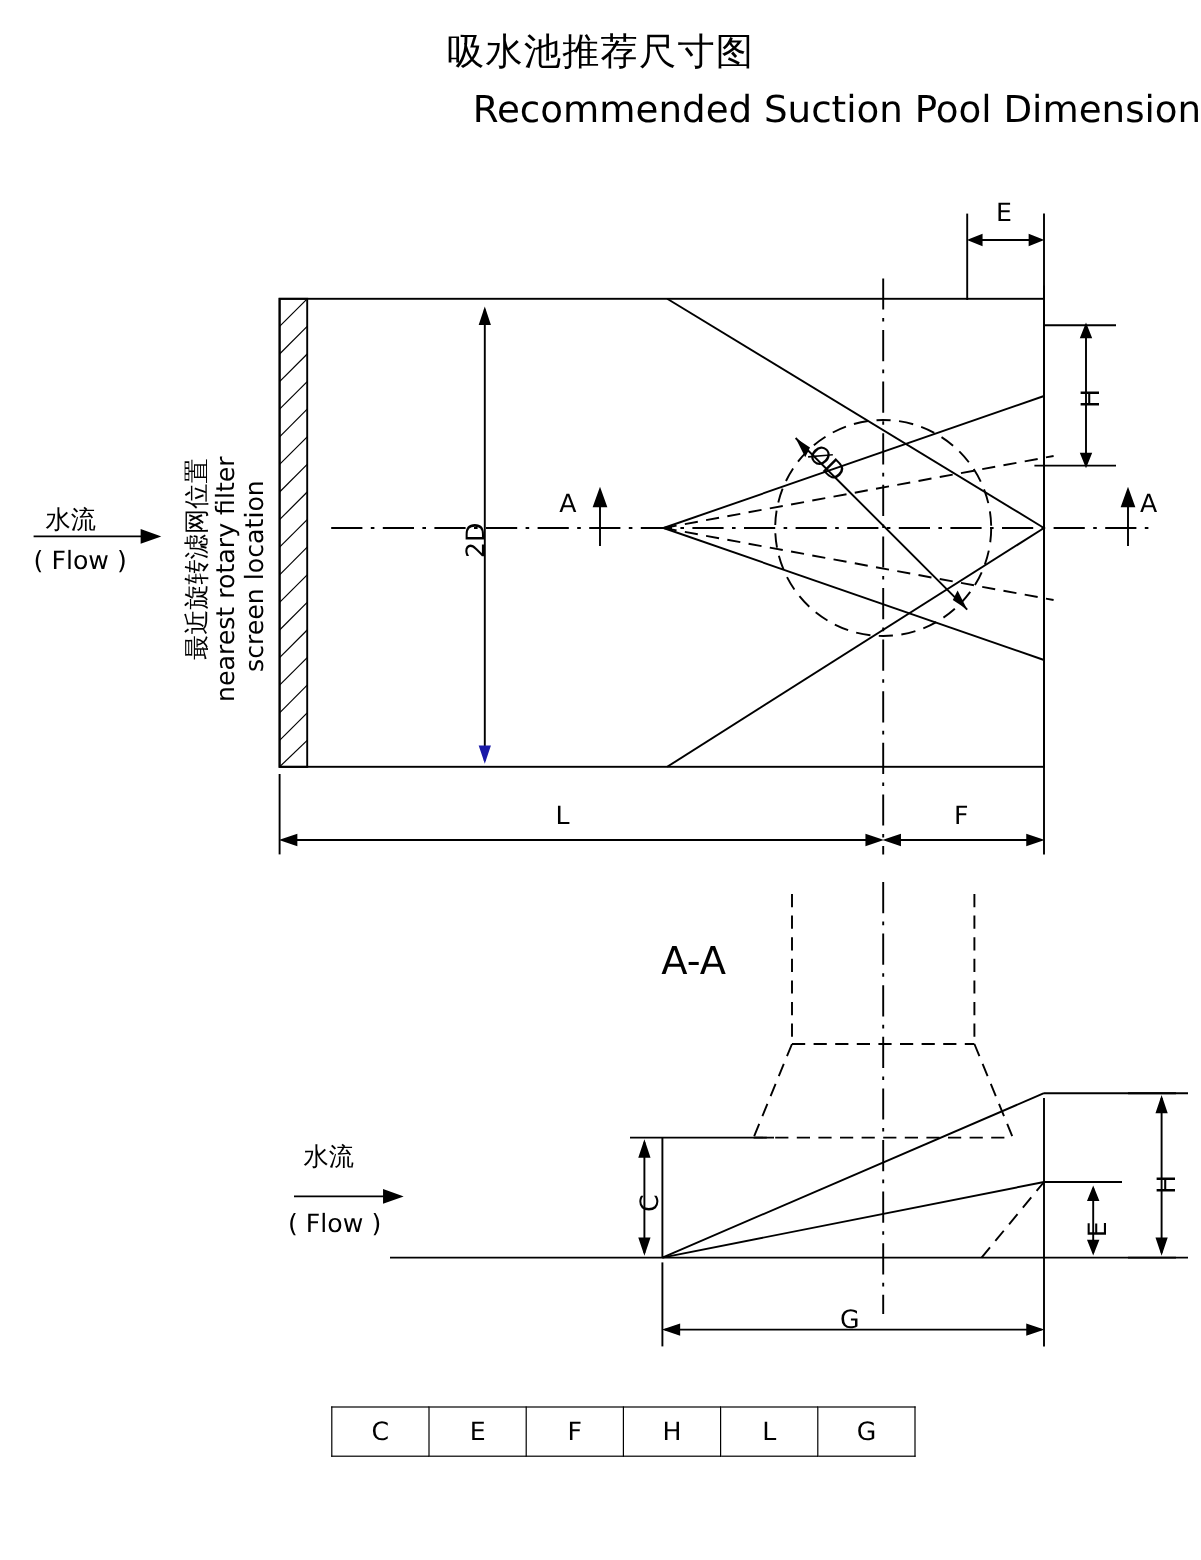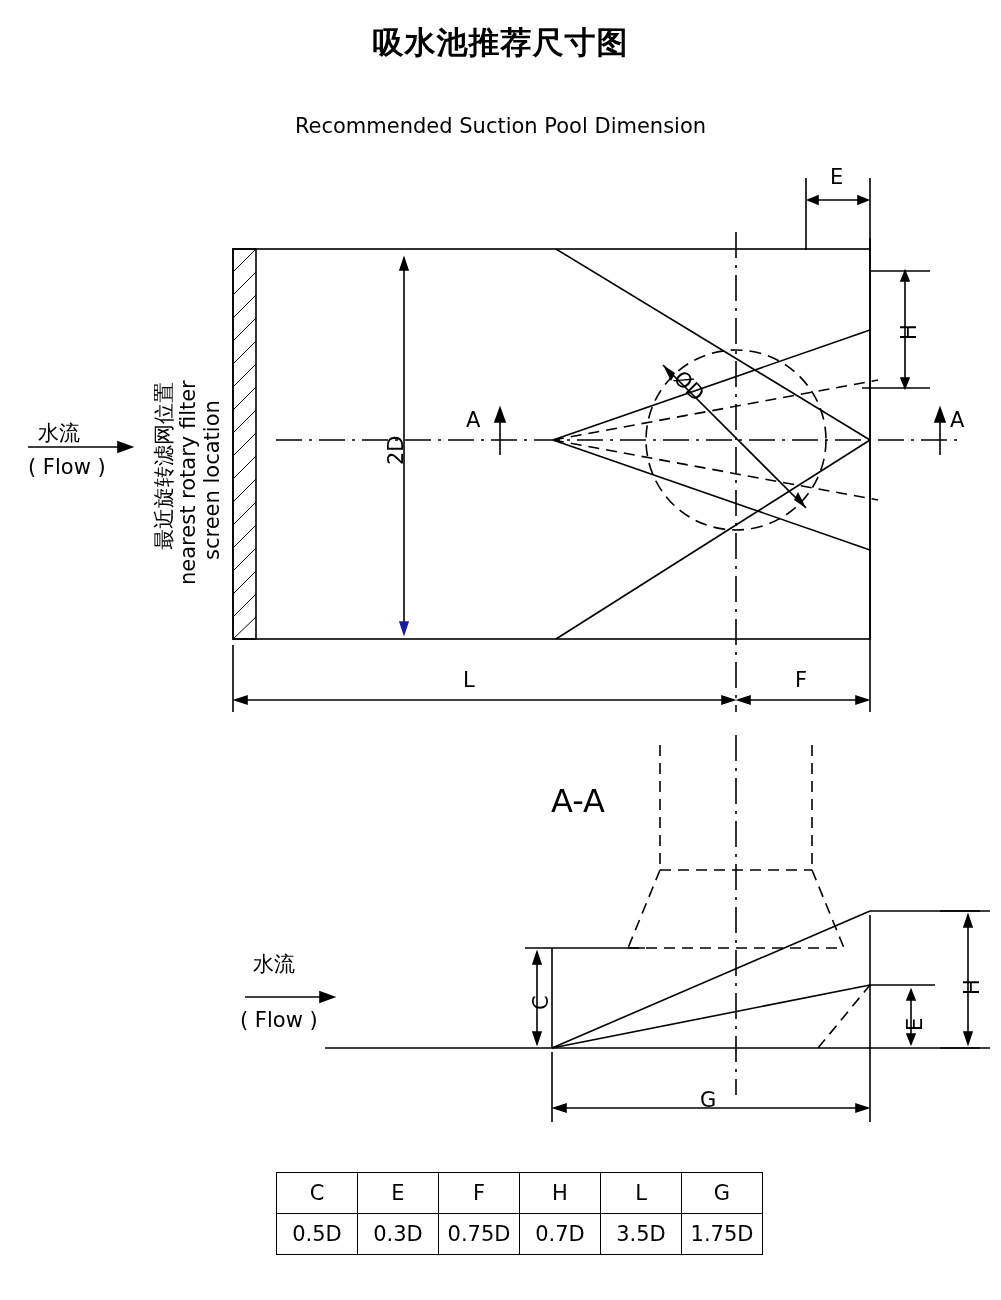--- a/index.html
+++ b/index.html
@@ -1,22 +1,22 @@
 <!DOCTYPE html>
 <html><head>
 <meta charset="utf-8">
 <style>
   html,body{margin:0;padding:0;background:#fff;}
   body{width:1001px;height:1300px;position:relative;
        font-family:"DejaVu Sans","Liberation Sans",sans-serif;color:#000;}
   .t{position:absolute;white-space:nowrap;}
   .title-cn{position:absolute;left:0;right:0;top:22px;text-align:center;
-            font-size:31px;font-weight:bold;letter-spacing:1px;}
-  .title-en{position:absolute;left:0;right:0;top:74px;text-align:center;
-            font-size:21px;font-weight:normal;margin-top:40px;}
+            font-size:31px;font-weight:normal;letter-spacing:1px;}
+  .title-en{position:absolute;left:0;right:0;top:74px;text-align:right;
+            font-size:31px;font-weight:normal;}
   svg{position:absolute;left:0;top:0;}
   .lbl{font-size:21px;}
   .rot90{transform:rotate(-90deg);transform-origin:left top;}
   table.dims{position:absolute;left:276px;top:1172px;border-collapse:collapse;}
   table.dims td{border:1px solid #000;width:80px;height:40px;text-align:center;
                 font-size:21px;padding:0;}
 </style>
 </head>
 <body>
 
@@ -181,22 +181,14 @@
 <table class="dims">
   <tbody>
       <tr>
     <td>C</td>
     <td>E</td>
     <td>F</td>
     <td>H</td>
     <td>L</td>
     <td>G</td>
   </tr>
-  <tr>
-    <td>0.5D</td>
-    <td>0.3D</td>
-    <td>0.75D</td>
-    <td>0.7D</td>
-    <td>3.5D</td>
-    <td>1.75D</td>
-  </tr>
 </tbody>
   </table>
 
 </body></html>

